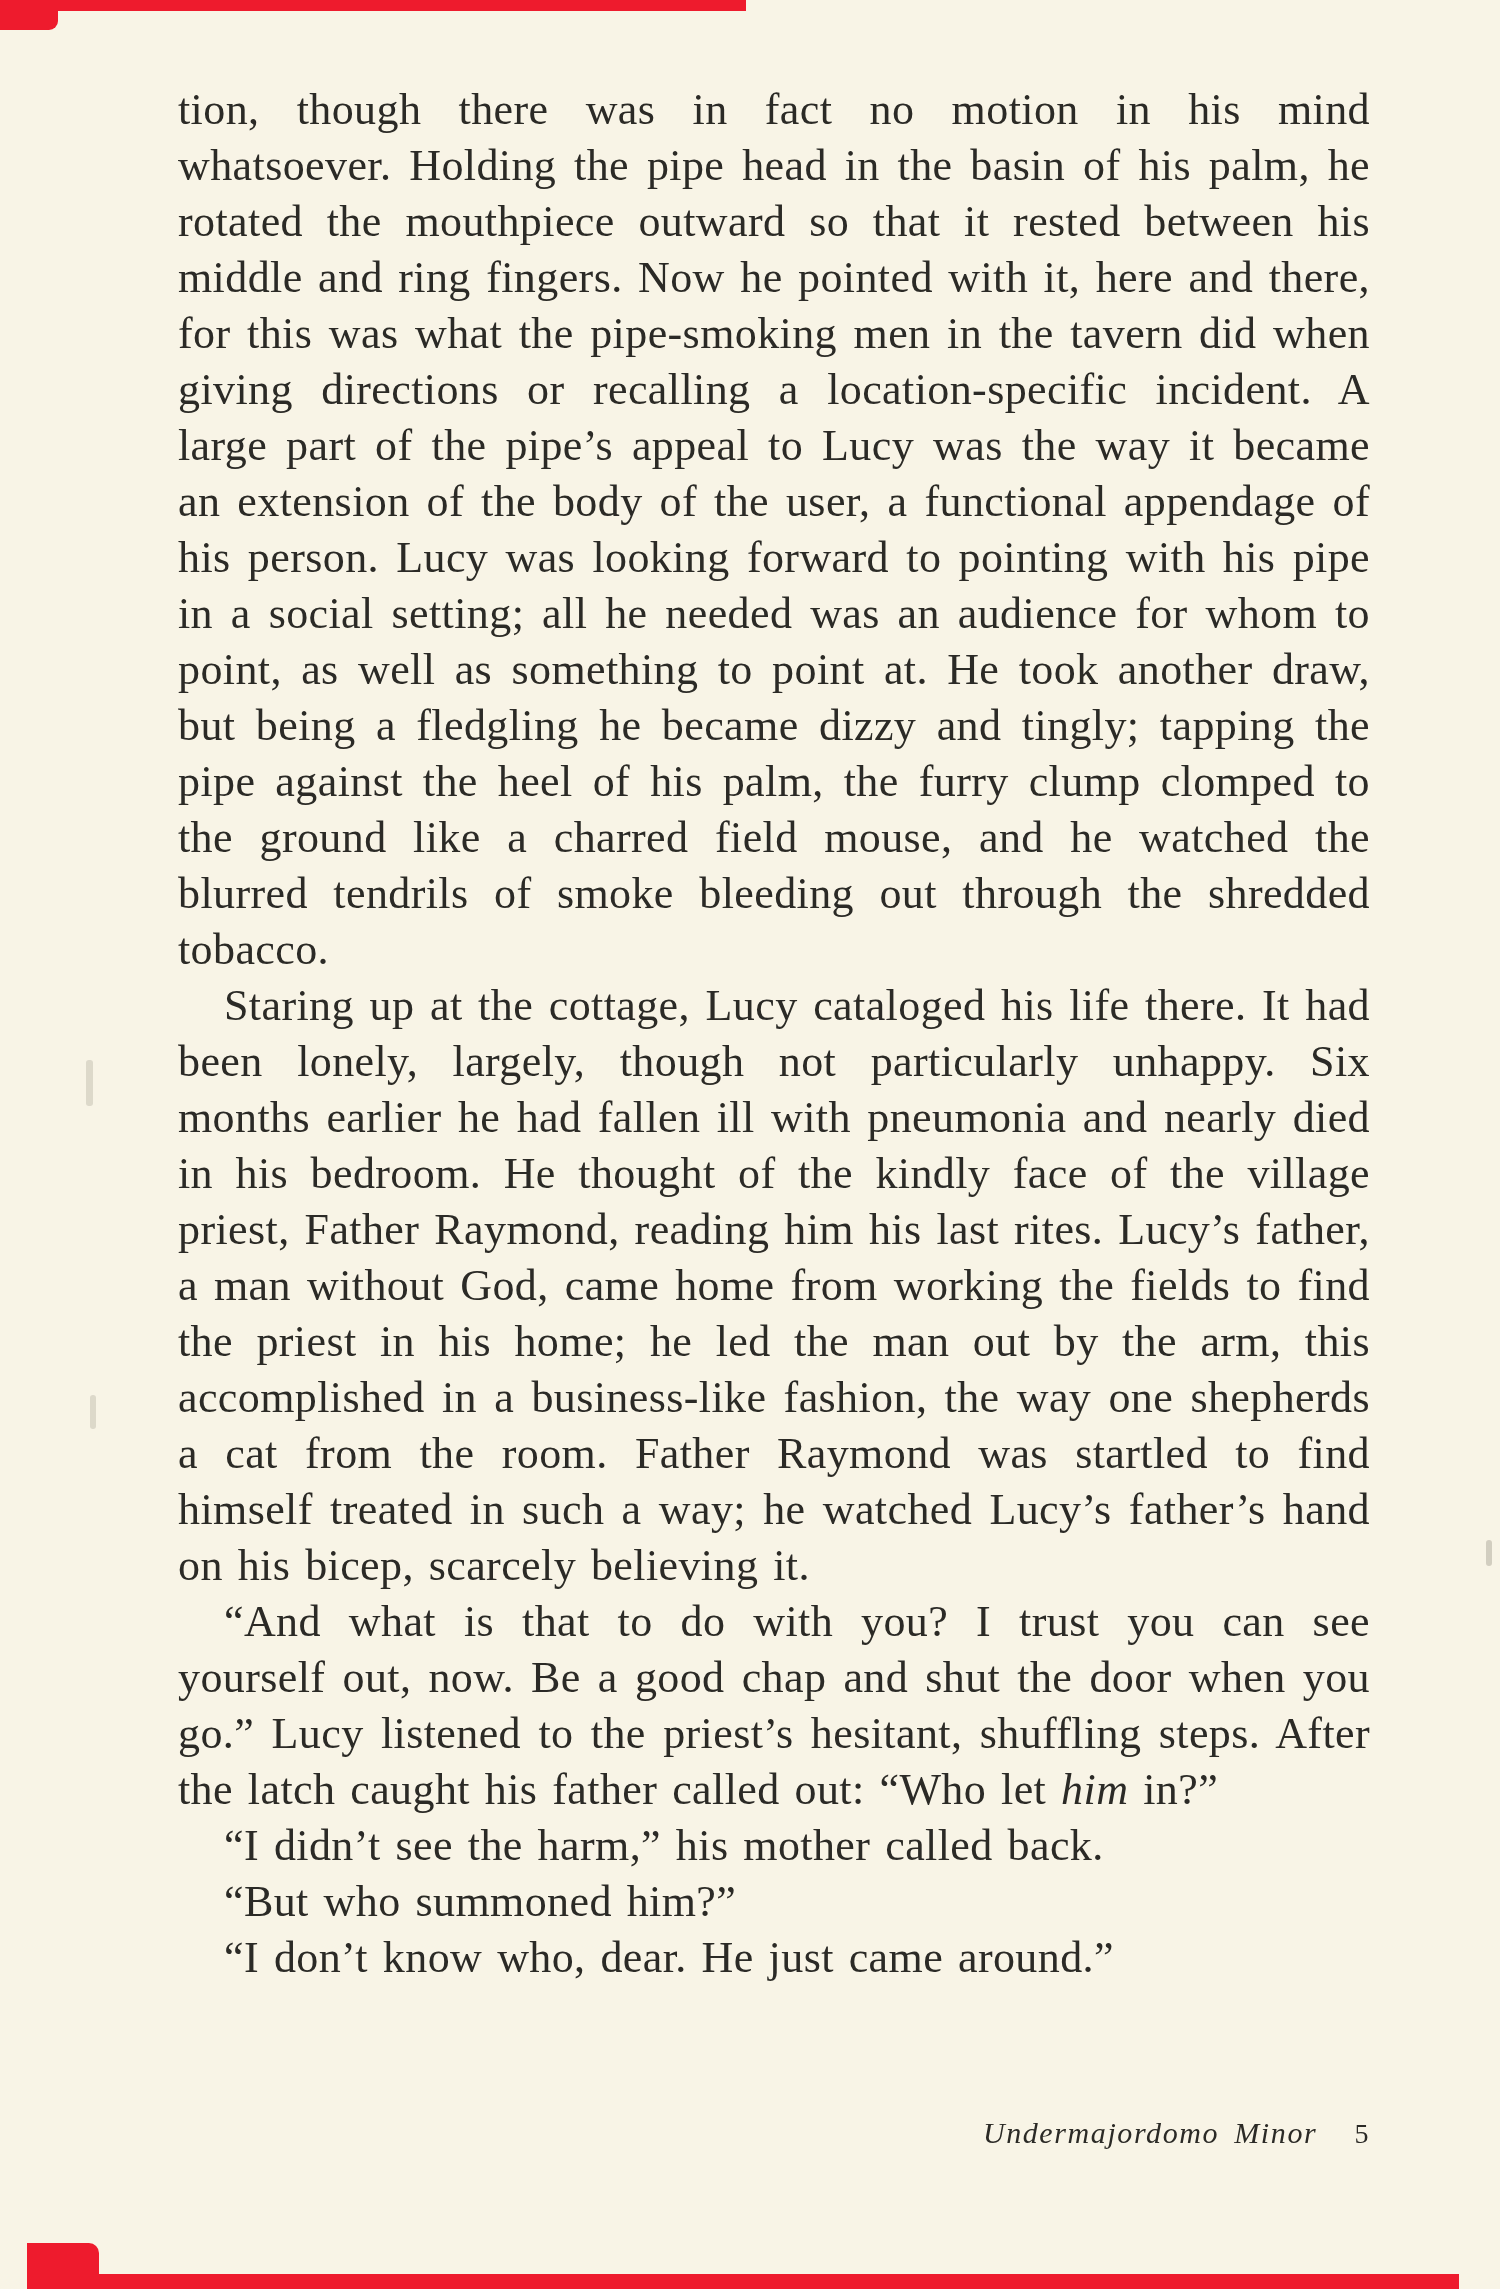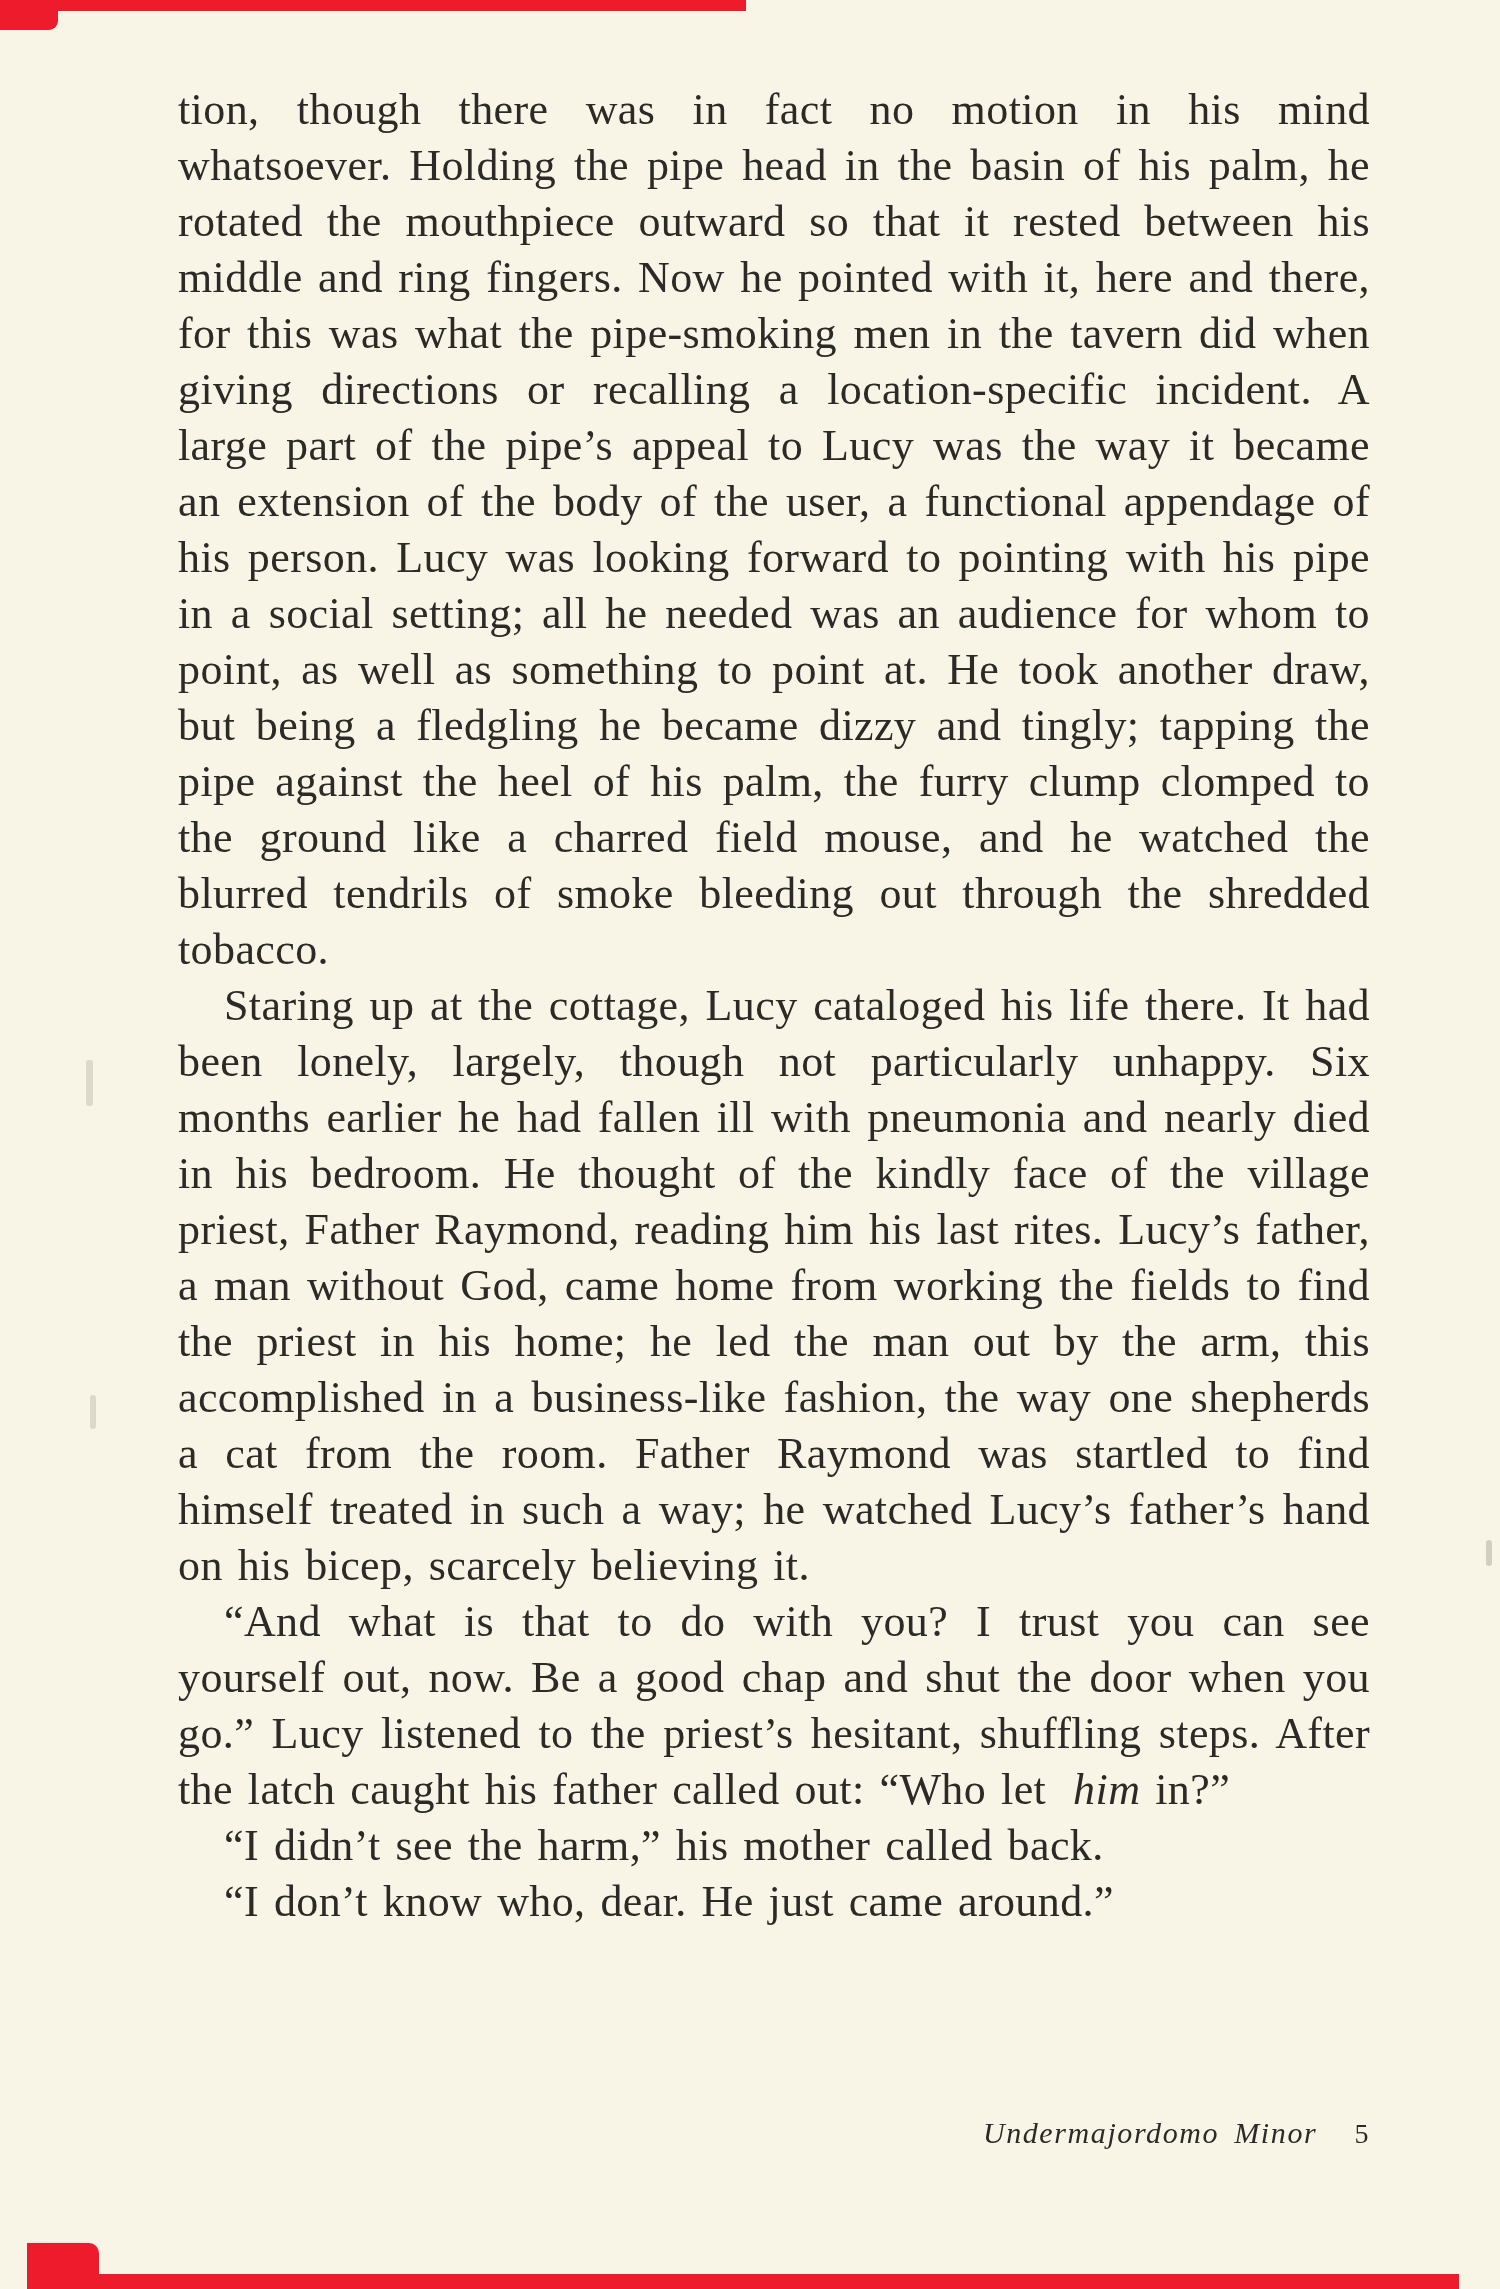--- a/index.html
+++ b/index.html
@@ -49,21 +49,21 @@
     top: 82px;
     width: 1192px;
     font-size: 44px;
     line-height: 56px;
     text-align: justify;
     letter-spacing: 0.4px;
     word-spacing: 3.5px;
   }
   p.para { margin: 0; text-indent: 0; }
   p.para.indent { text-indent: 46px; }
-  p.para em { font-style: italic; margin-left: 12px; }
+  p.para em { font-style: italic; }
 
   .running-footer {
     position: absolute;
     top: 2116px;
     right: 130px;
     font-size: 30px;
     letter-spacing: 1.6px;
     word-spacing: 6px;
     white-space: nowrap;
   }
@@ -84,19 +84,20 @@
 
 <div class="smudge smudge-a"></div>
 <div class="smudge smudge-b"></div>
 <div class="smudge smudge-c"></div>
 
 <main class="text-block" id="paragraphs">
     <p class="para"><span>tion, though there was in fact no motion in his mind whatsoever. Holding the pipe head in the basin of his palm, he rotated the mouthpiece outward so that it rested between his middle and ring fingers. Now he pointed with it, here and there, for this was what the pipe-smoking men in the tavern did when giving directions or recalling a location-specific incident. A large part of the pipe’s appeal to Lucy was the way it became an extension of the body of the user, a functional appendage of his person. Lucy was looking forward to pointing with his pipe in a social setting; all he needed was an audience for whom to point, as well as something to point at. He took another draw, but being a fledgling he became dizzy and tingly; tapping the pipe against the heel of his palm, the furry clump clomped to the ground like a charred field mouse, and he watched the blurred tendrils of smoke bleeding out through the shredded tobacco.</span></p>
     <p class="para indent"><span>Staring up at the cottage, Lucy cataloged his life there. It had been lonely, largely, though not particularly unhappy. Six months earlier he had fallen ill with pneumonia and nearly died in his bedroom. He thought of the kindly face of the village priest, Father Raymond, reading him his last rites. Lucy’s father, a man without God, came home from working the fields to find the priest in his home; he led the man out by the arm, this accomplished in a business-like fashion, the way one shepherds a cat from the room. Father Raymond was startled to find himself treated in such a way; he watched Lucy’s father’s hand on his bicep, scarcely believing it.</span></p>
     <p class="para indent"><span>“And what is that to do with you? I trust you can see yourself out, now. Be a good chap and shut the door when you go.” Lucy listened to the priest’s hesitant, shuffling steps. After the latch caught his father called out: “Who let </span><em>him</em><span> in?”</span></p>
     <p class="para indent"><span>“I didn’t see the harm,” his mother called back.</span></p>
+    <p class="para indent"><span>“But who summoned him?”</span></p>
     <p class="para indent"><span>“I don’t know who, dear. He just came around.”</span></p>
   </main>
 
 <footer class="running-footer">
   <span class="book-title">Undermajordomo Minor</span>
   <span class="page-number">5</span>
 </footer>
 
 </body></html>

